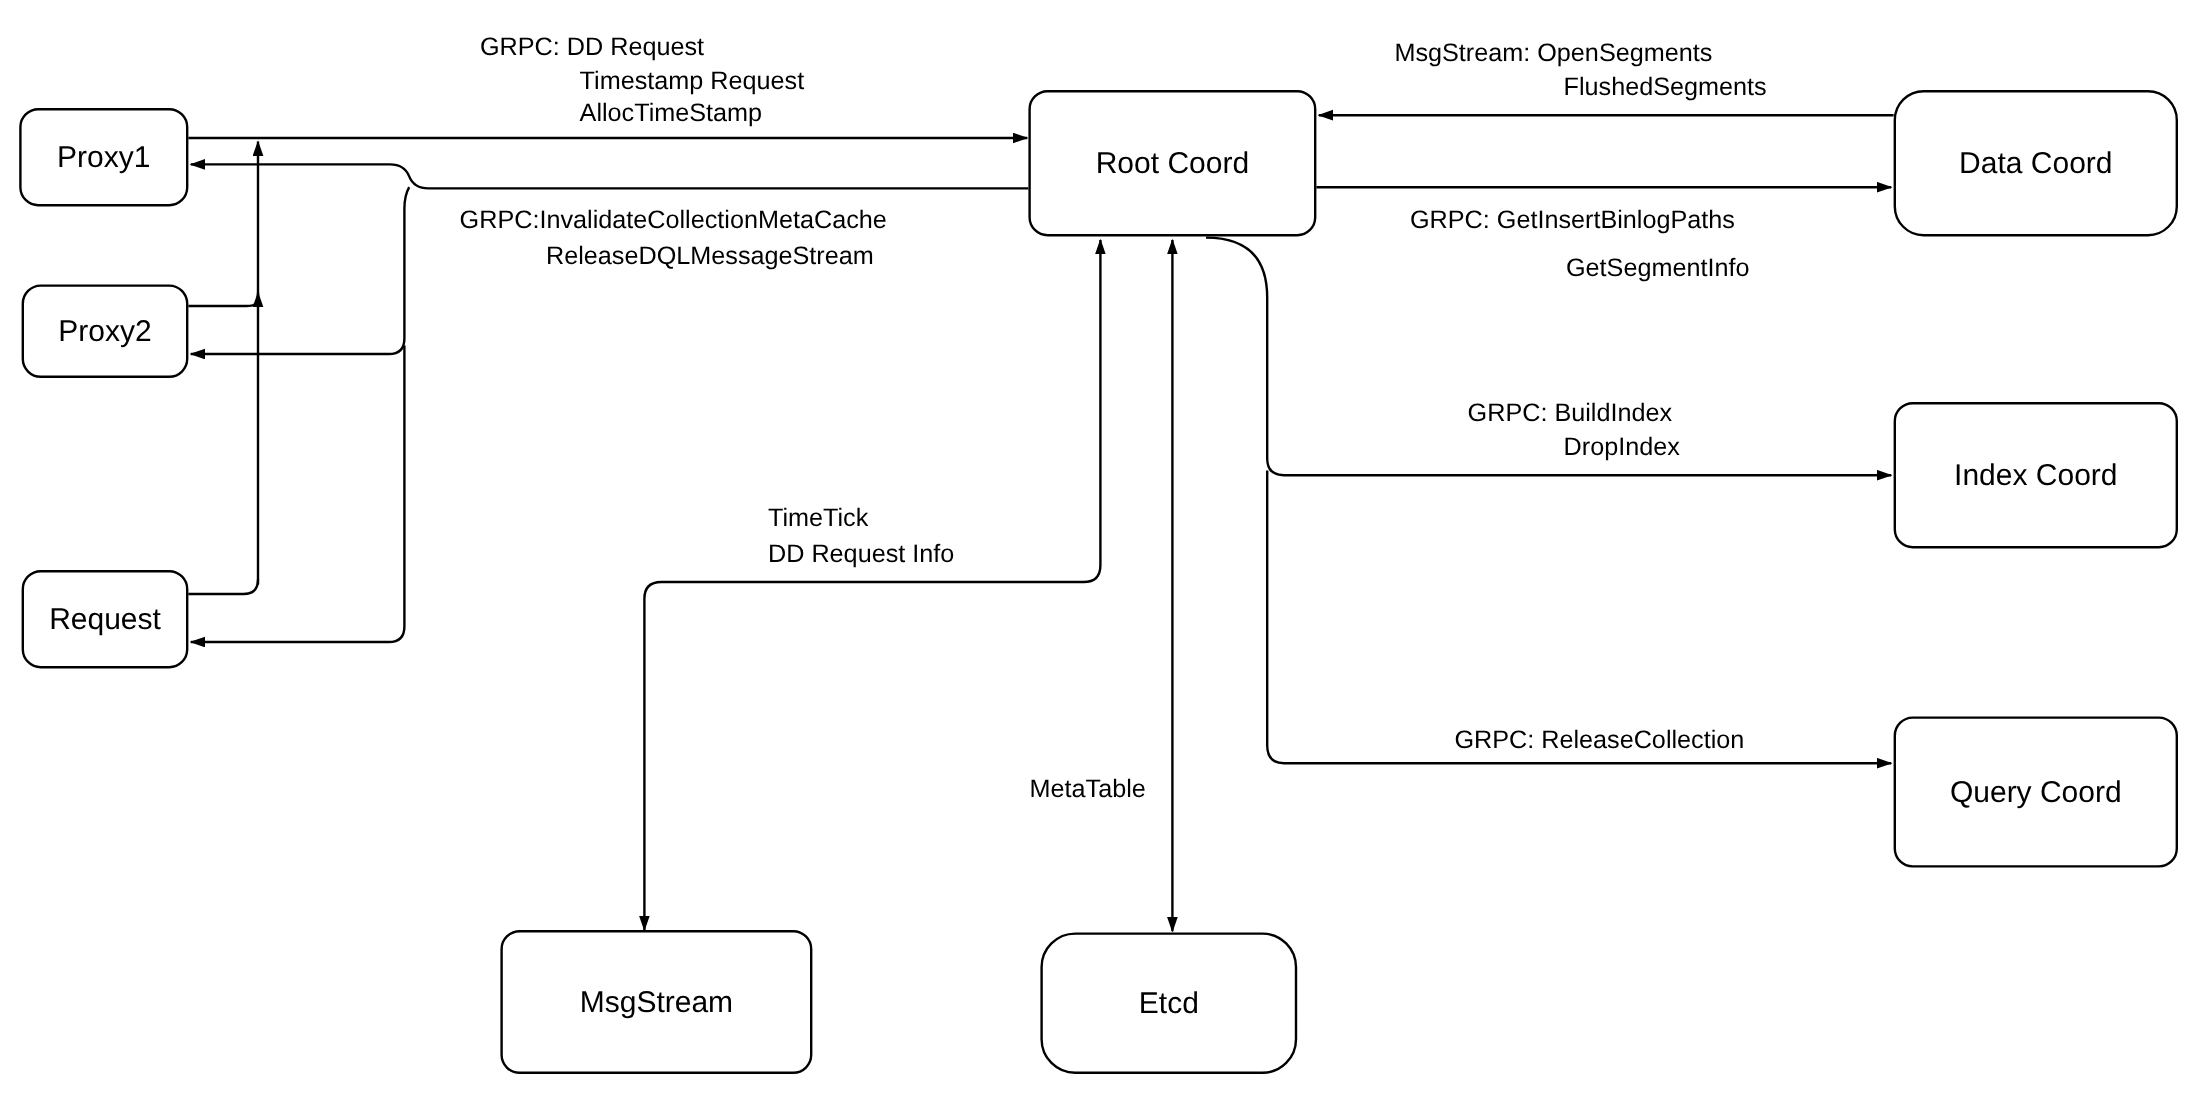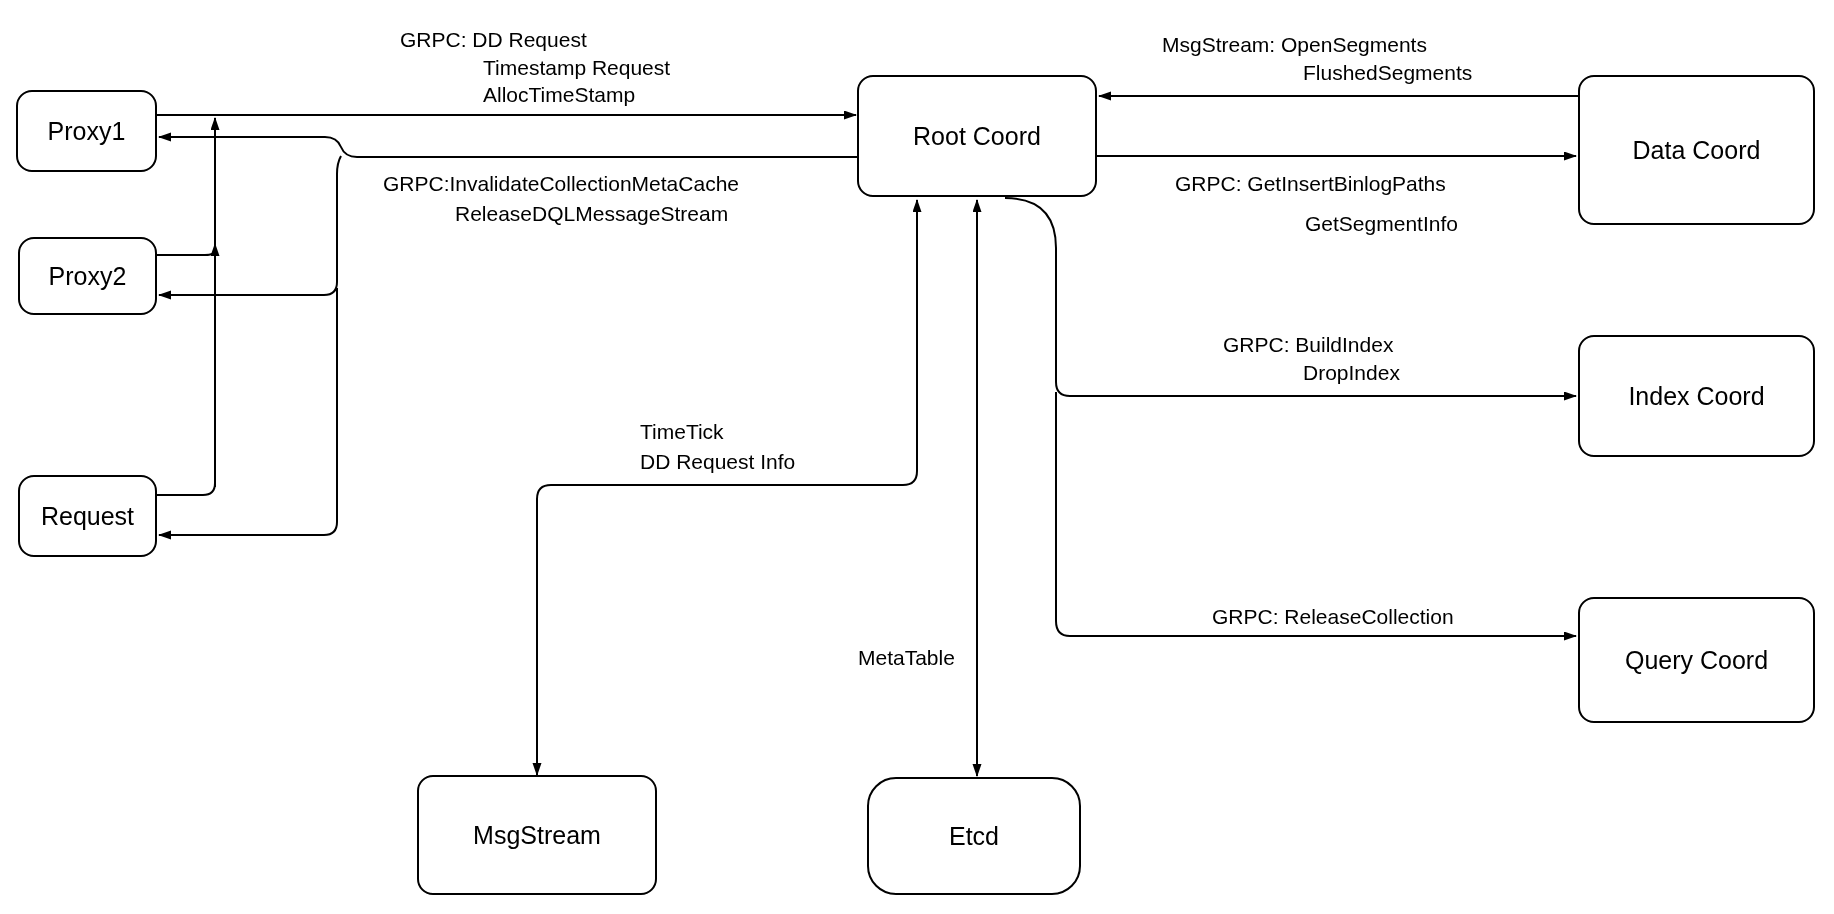--- a/index.html
+++ b/index.html
@@ -62,24 +62,24 @@
 
     <path d="M 1005 198 Q 1056 198 1056 248 L 1056 382 Q 1056 396 1070 396 L 1576 396" fill="none" stroke="#000" stroke-width="2" marker-end="url(#arr)"></path>
 
     <path d="M 1056 392 L 1056 621 Q 1056 636 1070 636 L 1576 636" fill="none" stroke="#000" stroke-width="2" marker-end="url(#arr)"></path>
   </svg>
 
   <div class="node" style="left:16px;top:75px;width:141px;height:82px;margin-top:15px;">Proxy1</div>
   <div class="node" style="left:18px;top:237px;width:139px;height:78px;">Proxy2</div>
   <div class="node" style="left:18px;top:475px;width:139px;height:82px;">Request</div>
   <div class="node" style="left:857px;top:75px;width:240px;height:122px;">Root Coord</div>
-  <div class="node" style="left:1578px;top:75px;width:237px;height:150px;">Data Coord</div>
+  <div class="node" style="left:1578px;top:75px;width:237px;height:122px;border-radius:25px;">Data Coord</div>
   <div class="node" style="left:1578px;top:335px;width:237px;height:122px;">Index Coord</div>
   <div class="node" style="left:1578px;top:597px;width:237px;height:126px;">Query Coord</div>
-  <div class="node" style="left:417px;top:775px;width:240px;height:120px;">MsgStream</div>
+  <div class="node" style="left:417px;top:775px;width:260px;height:120px;">MsgStream</div>
   <div class="node" style="left:867px;top:777px;width:214px;height:118px;border-radius:29px;">Etcd</div>
 
   <div class="elabel" style="left:400px;top:25px;">GRPC: DD Request</div>
   <div class="elabel" style="left:483px;top:53px;">Timestamp Request</div>
   <div class="elabel" style="left:483px;top:80px;">AllocTimeStamp</div>
 
   <div class="elabel" style="left:383px;top:169px;">GRPC:InvalidateCollectionMetaCache</div>
   <div class="elabel" style="left:455px;top:199px;">ReleaseDQLMessageStream</div>
 
   <div class="elabel" style="left:1162px;top:30px;">MsgStream: OpenSegments</div>

